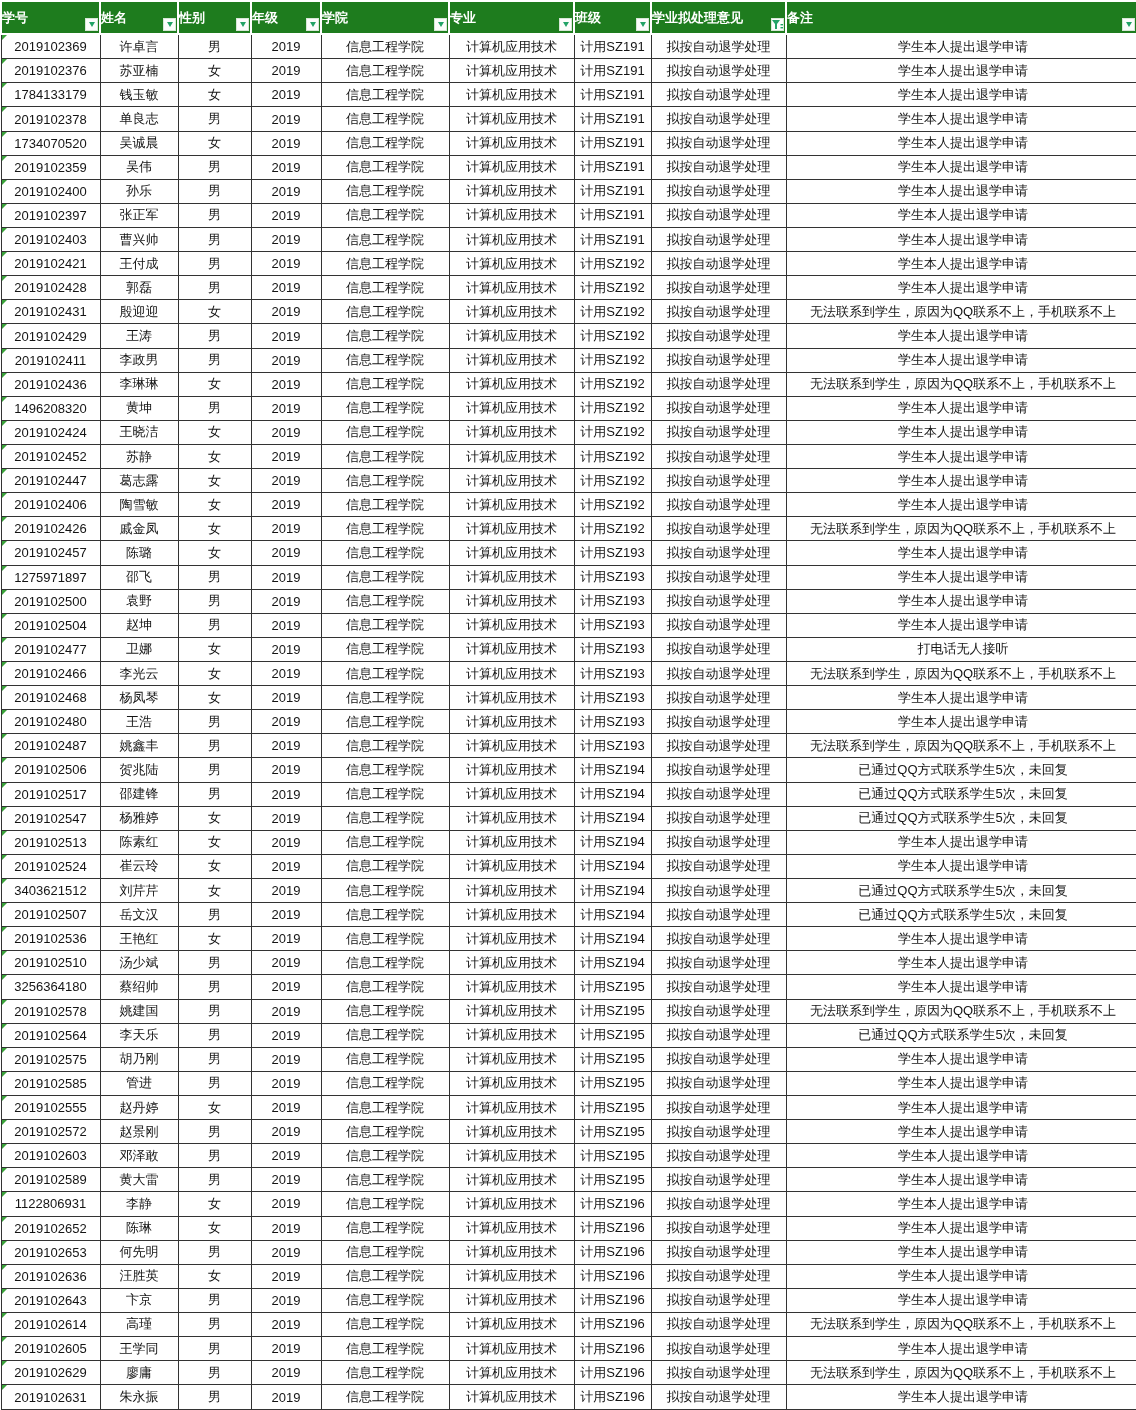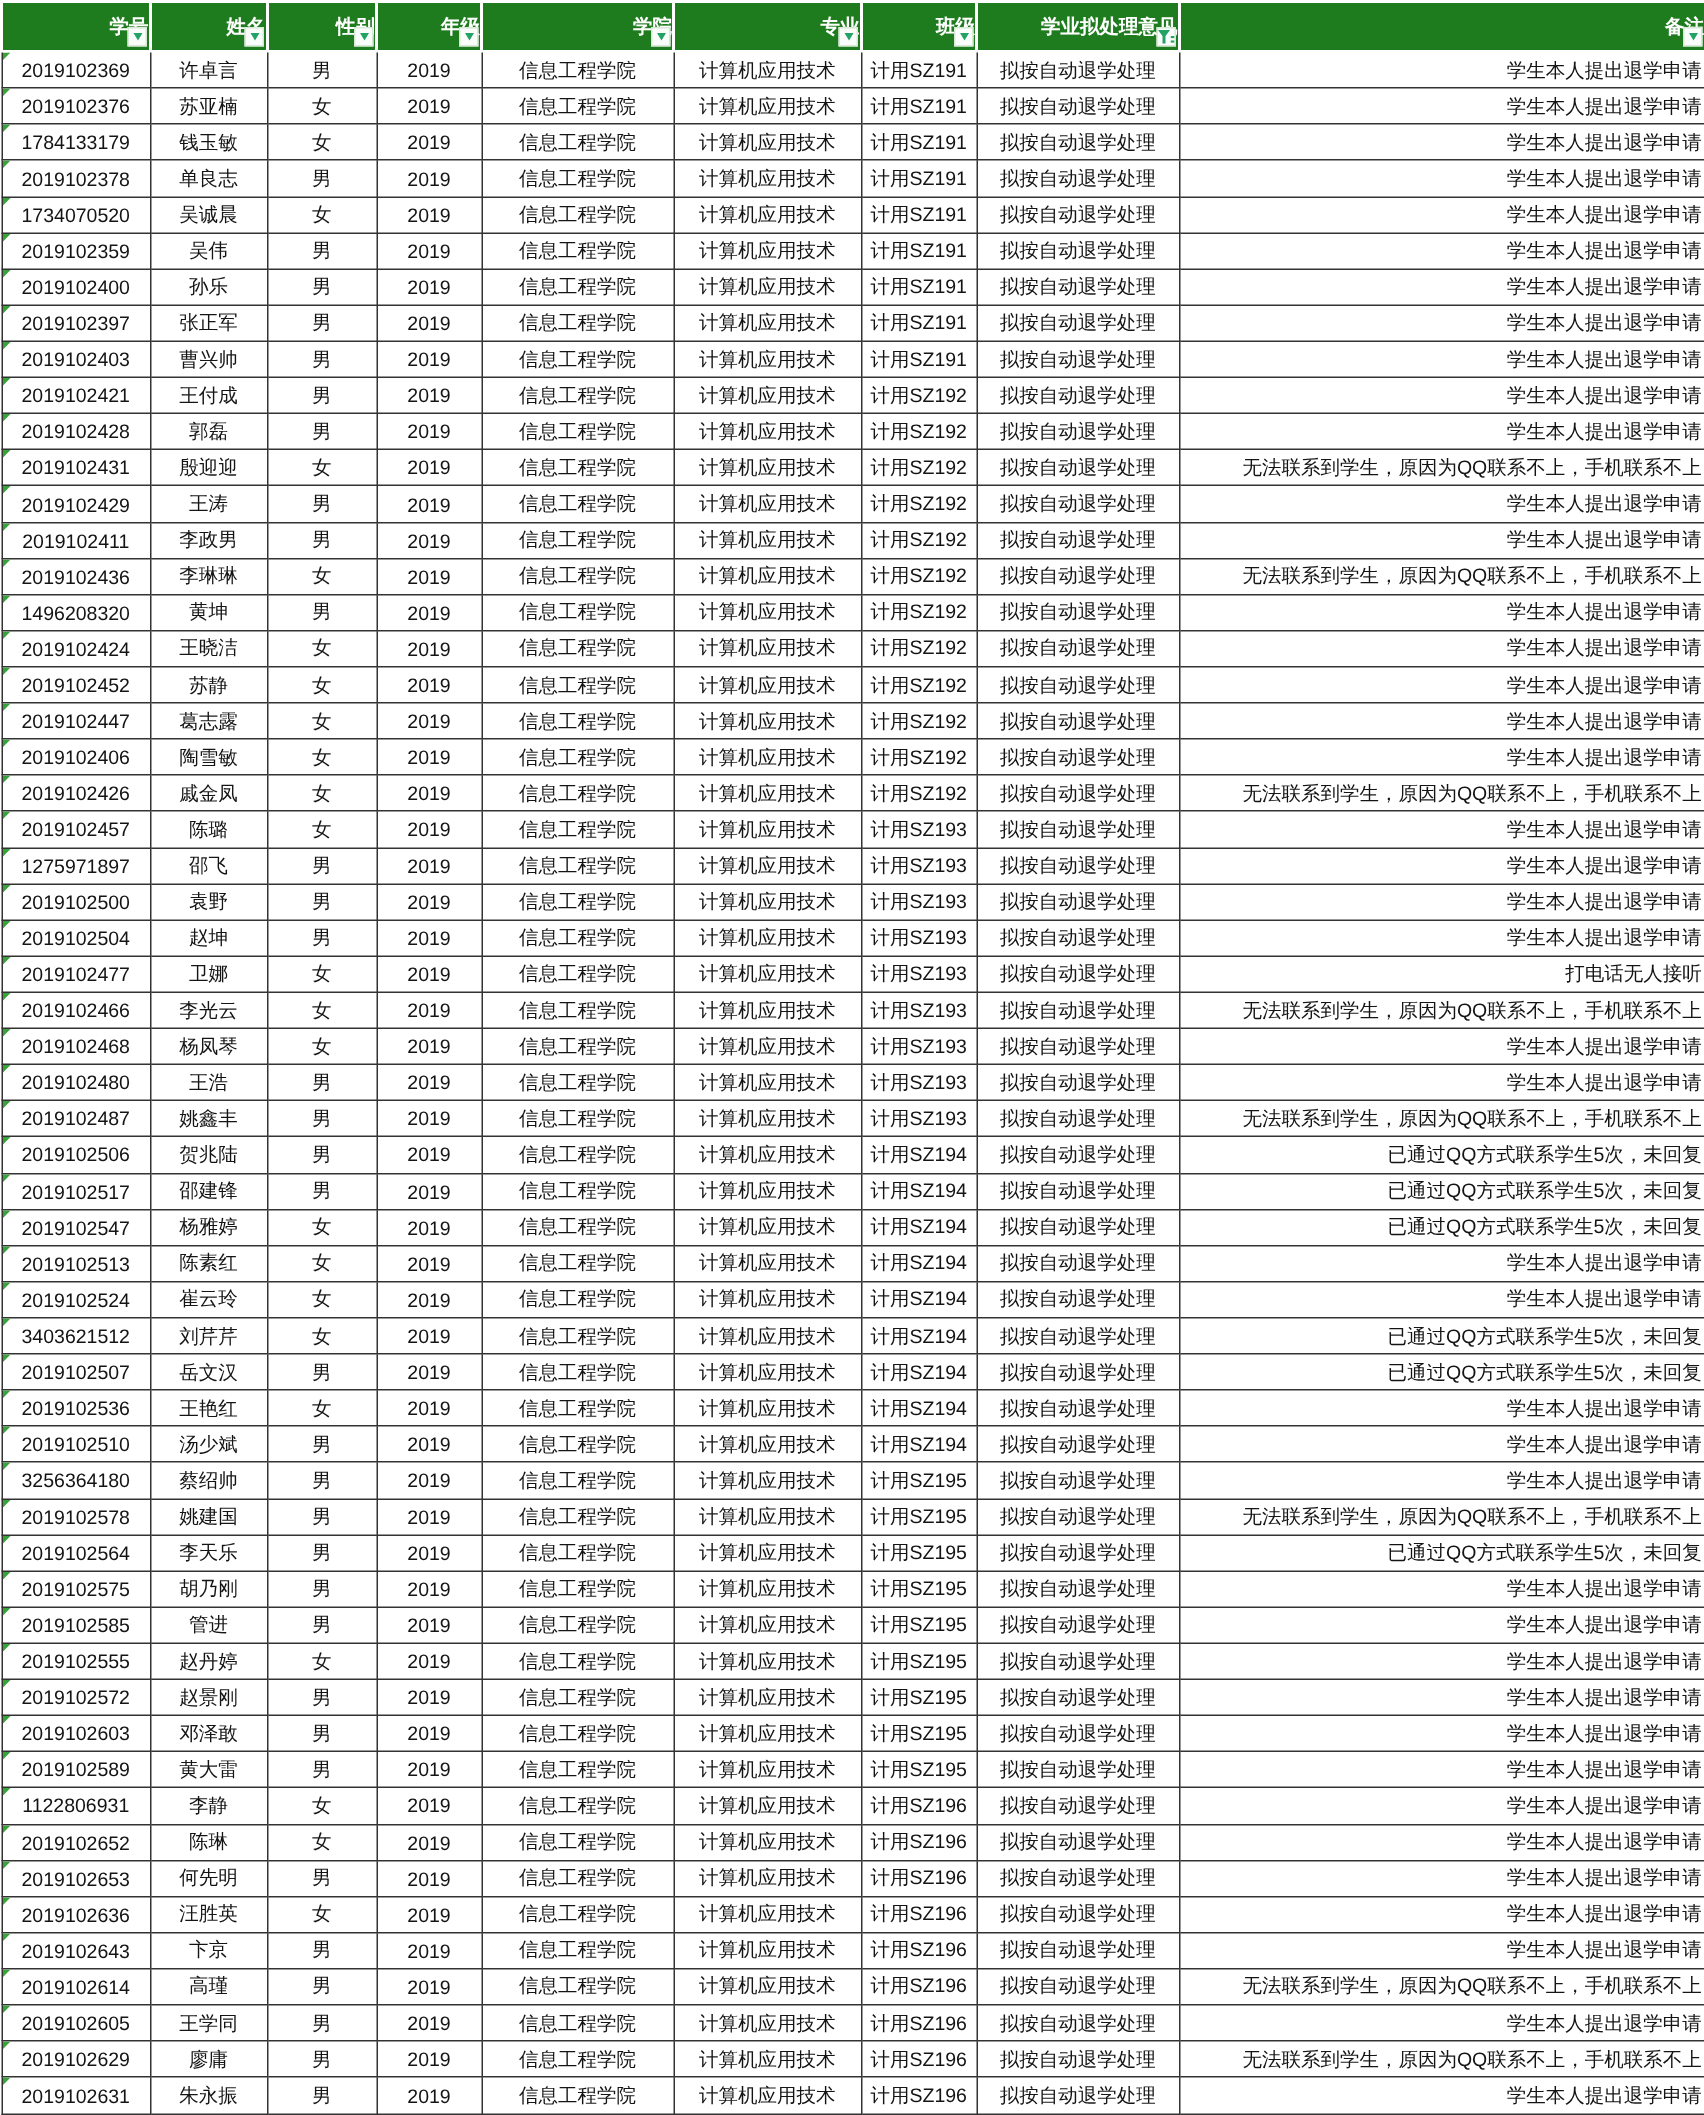--- a/index.html
+++ b/index.html
@@ -1,23 +1,23 @@
 <!DOCTYPE html>
 <html><head>
 <meta charset="utf-8">
 <style>
   html,body{margin:0;padding:0;background:#fff;}
   body{width:1136px;font-family:"Liberation Sans","DejaVu Sans",sans-serif;}
   table{border-collapse:collapse;table-layout:fixed;width:1136px;height:1410px;}
   th,td{overflow:hidden;white-space:nowrap;vertical-align:middle;}
   thead tr{height:33px;}
-  th{background:#1e7c1e;color:#ffffff;font-size:13px;font-weight:bold;text-align:right;
+  th{background:#1e7c1e;color:#ffffff;font-size:13px;font-weight:bold;text-align:left;
      position:relative;border:2px solid #ffffff;padding:0;}
   td{border:1px solid #333333;font-size:13px;color:#141414;text-align:center;padding:0 2px;position:relative;}
-  td.c-remark{text-align:right;padding-left:5px;}
+  td.c-remark{text-align:center;padding-left:5px;}
   .tri-corner{position:absolute;top:0;left:0;width:0;height:0;
      border-top:5px solid #3aa23a;border-right:5px solid transparent;}
   .dd{position:absolute;right:1px;bottom:2px;width:13px;height:13px;background:#fbfdfb;
      border:1px solid #d7e8d7;box-sizing:border-box;display:flex;align-items:center;justify-content:center;cursor:pointer;}
   .tri-down{width:0;height:0;border-left:3.5px solid transparent;border-right:3.5px solid transparent;
      border-top:5px solid #21a366;}
   .funnel-svg{display:block;}
 </style>
 </head>
 <body>

